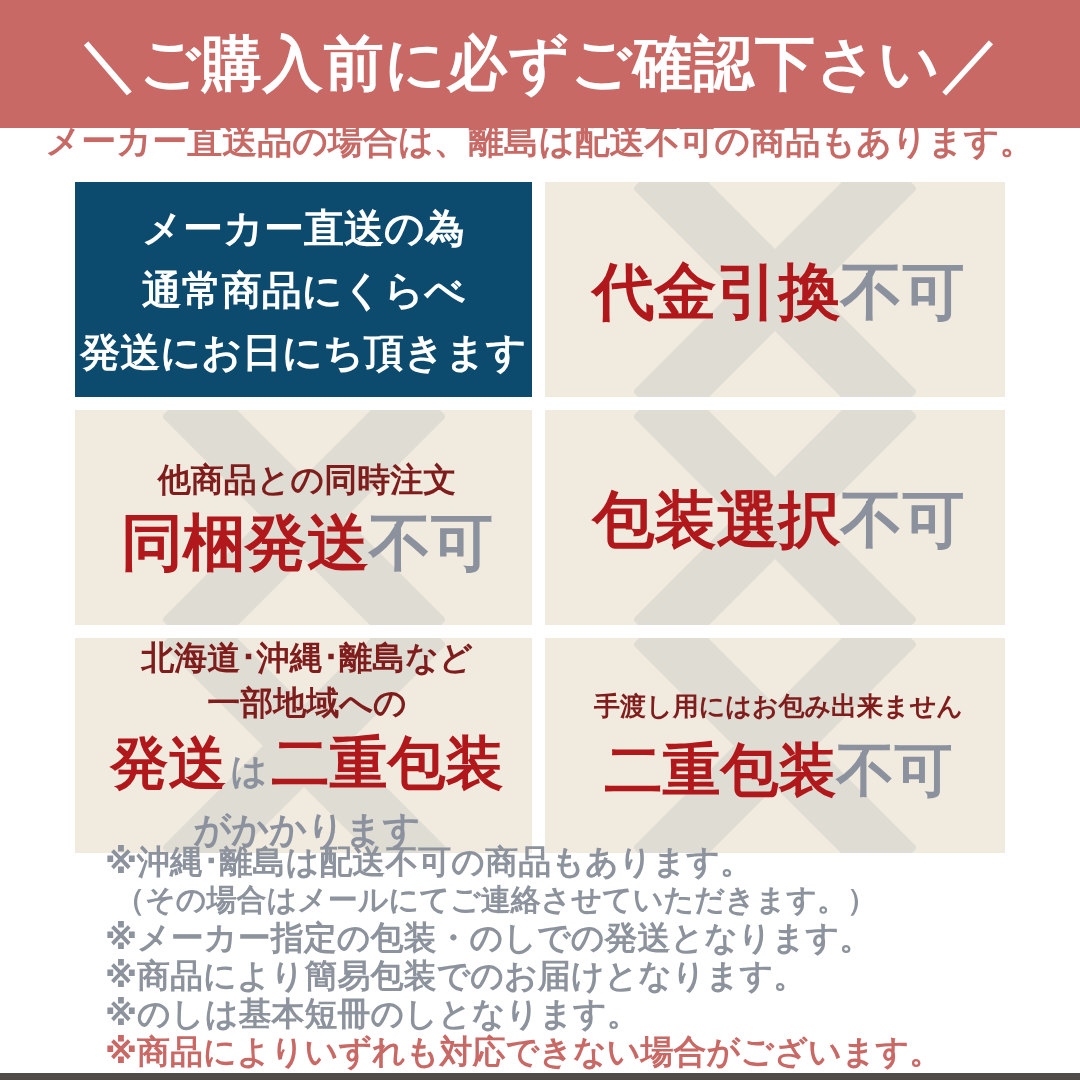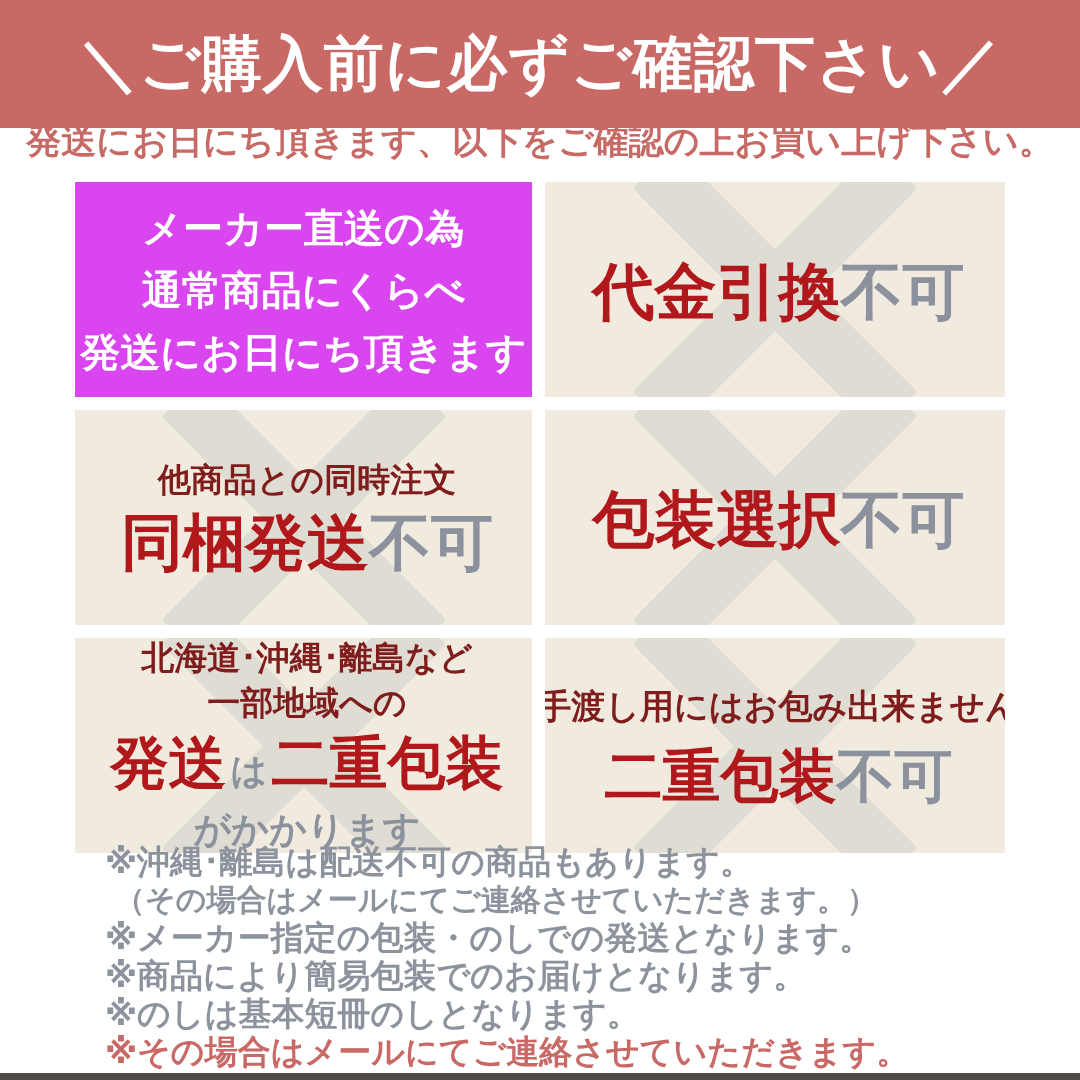--- a/index.html
+++ b/index.html
@@ -26,21 +26,21 @@
   .grid{
     position:absolute;left:75px;top:182px;width:930px;
     display:grid;grid-template-columns:457px 460px;grid-auto-rows:215px;
     column-gap:13px;row-gap:13px;
   }
   .box{
     position:relative;overflow:hidden;
     display:flex;flex-direction:column;align-items:center;justify-content:center;
     text-align:center;
   }
-  .box.red{background:#d946ef;color:#ffffff;}
+  .box.red{background:#0c4a6e;color:#ffffff;}
   .box.beige{background:#f1eadf;padding-left:7px;}
   .xmark{position:absolute;inset:0;pointer-events:none;}
   .xmark::before,.xmark::after{
     content:"";position:absolute;left:50%;top:50%;
     width:345px;height:58px;background:#dfdcd3;border-radius:4px;
   }
   .xmark::before{transform:translate(-50%,-50%) rotate(45deg);}
   .xmark::after{transform:translate(-50%,-50%) rotate(-45deg);}
   .box .content{position:relative;z-index:1;}
   .box.red .line{font-size:40px;font-weight:bold;line-height:1.55;white-space:nowrap;}
@@ -63,21 +63,21 @@
     position:absolute;left:0;bottom:0;width:1080px;height:7px;background:#4e4b49;
   }
 </style>
 </head>
 <body>
 
 <div class="banner">
   <span>＼ご購入前に必ずご確認下さい／</span>
 </div>
 
-<div class="subtitle">発送にお日にち頂きます、以下をご確認の上お買い上げ下さい。</div>
+<div class="subtitle">メーカー直送品の場合は、離島は配送不可の商品もあります。</div>
 
 <div class="grid">
 
   <div class="box red">
     <div class="content">
       <div class="line">メーカー直送の為</div>
       <div class="line">通常商品にくらべ</div>
       <div class="line">発送にお日にち頂きます</div>
     </div>
   </div>
@@ -114,31 +114,31 @@
       <div class="bigline" style="font-size:58px;">
         <span class="big-red" style="font-size:58px;">発送</span><span class="fee-mid">は</span><span class="big-red" style="font-size:58px;">二重包装</span>
       </div>
       <div class="fee-bottom">がかかります</div>
     </div>
   </div>
 
   <div class="box beige">
     <div class="xmark"></div>
     <div class="content">
-      <div class="small-red" style="font-size:34px;">手渡し用にはお包み出来ません</div>
+      <div class="small-red" style="font-size:26px;">手渡し用にはお包み出来ません</div>
       <div class="bigline" style="margin-top:14px;">
         <span class="big-red" style="font-size:58px;">二重包装</span><span class="big-grey" style="font-size:58px;">不可</span>
       </div>
     </div>
   </div>
 
 </div>
 
 <div class="notes">
   <div class="note">※沖縄･離島は配送不可の商品もあります。</div>
   <div class="note sub">（その場合はメールにてご連絡させていただきます。）</div>
   <div class="note">※メーカー指定の包装・のしでの発送となります。</div>
   <div class="note">※商品により簡易包装でのお届けとなります。</div>
   <div class="note">※のしは基本短冊のしとなります。</div>
-  <div class="note red">※その場合はメールにてご連絡させていただきます。</div>
+  <div class="note red">※商品によりいずれも対応できない場合がございます。</div>
 </div>
 
 <div class="bottom-strip"></div>
 
 </body></html>

